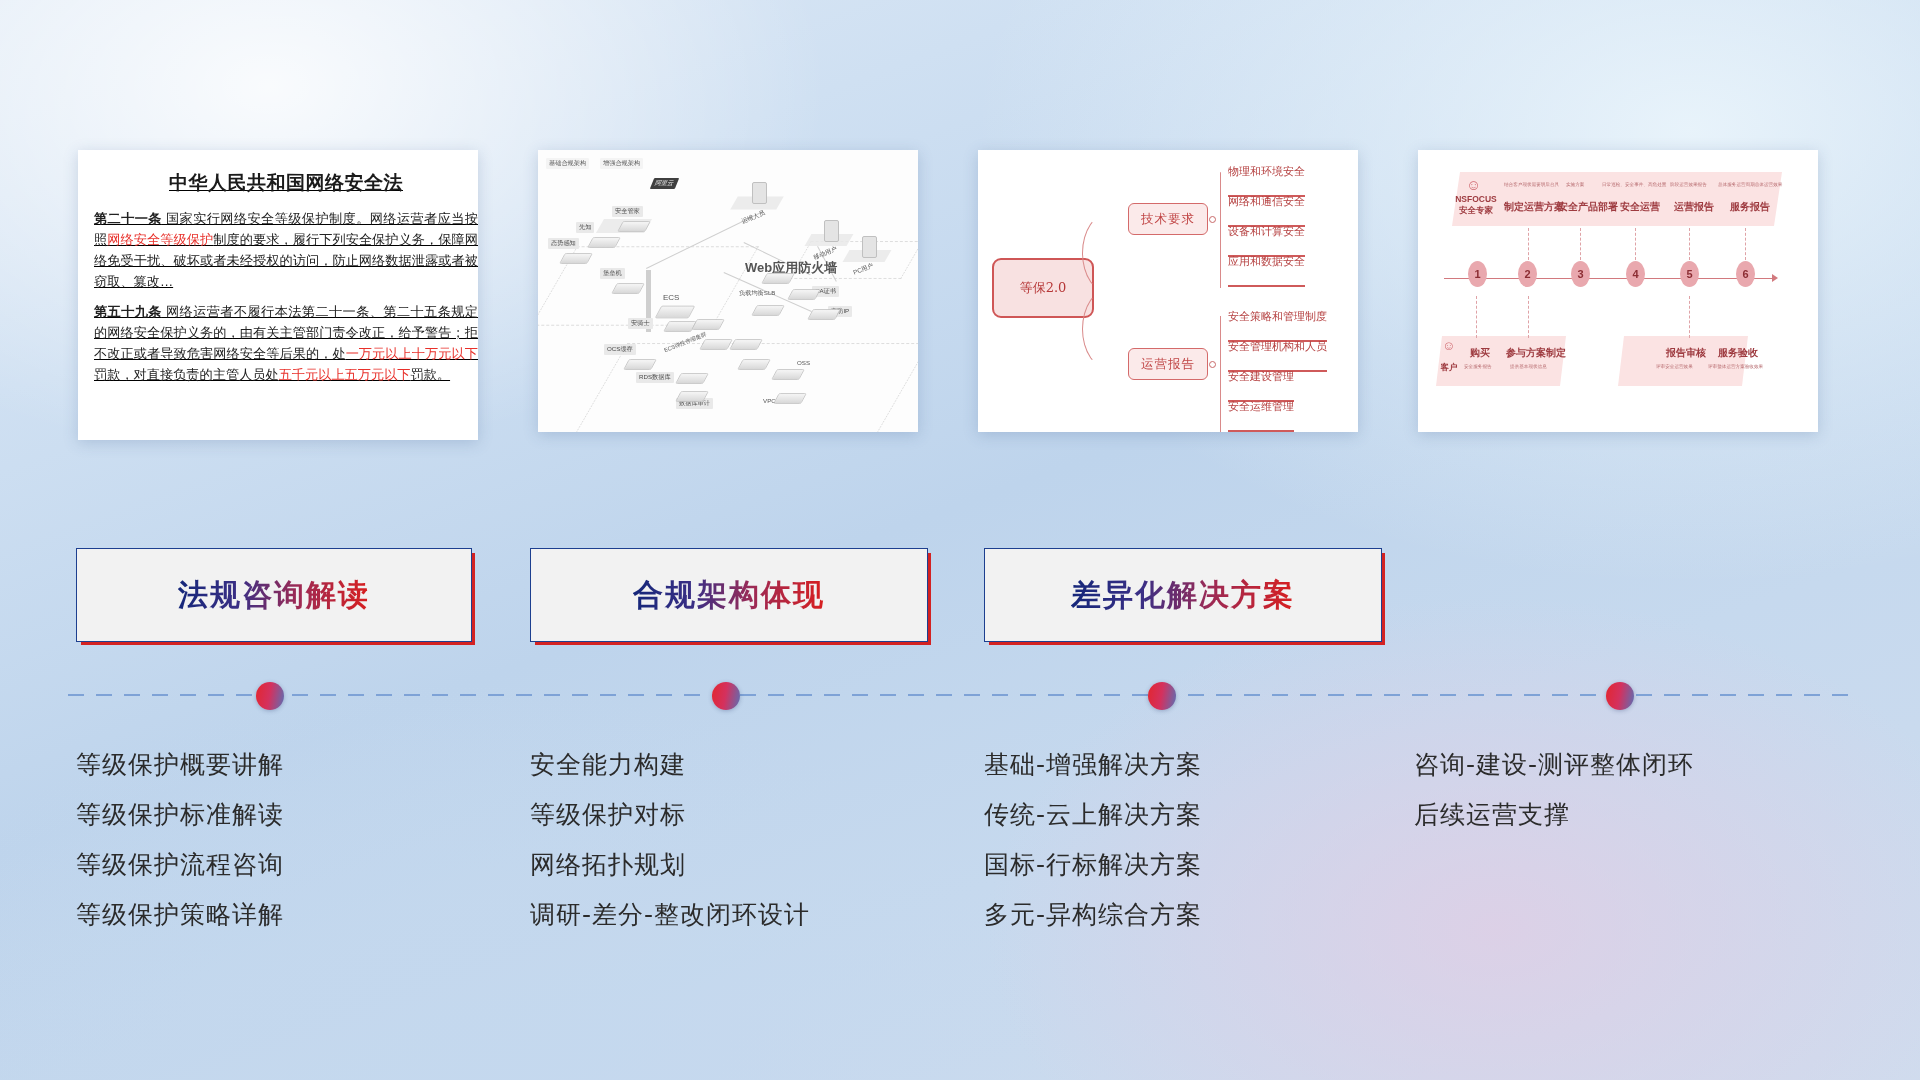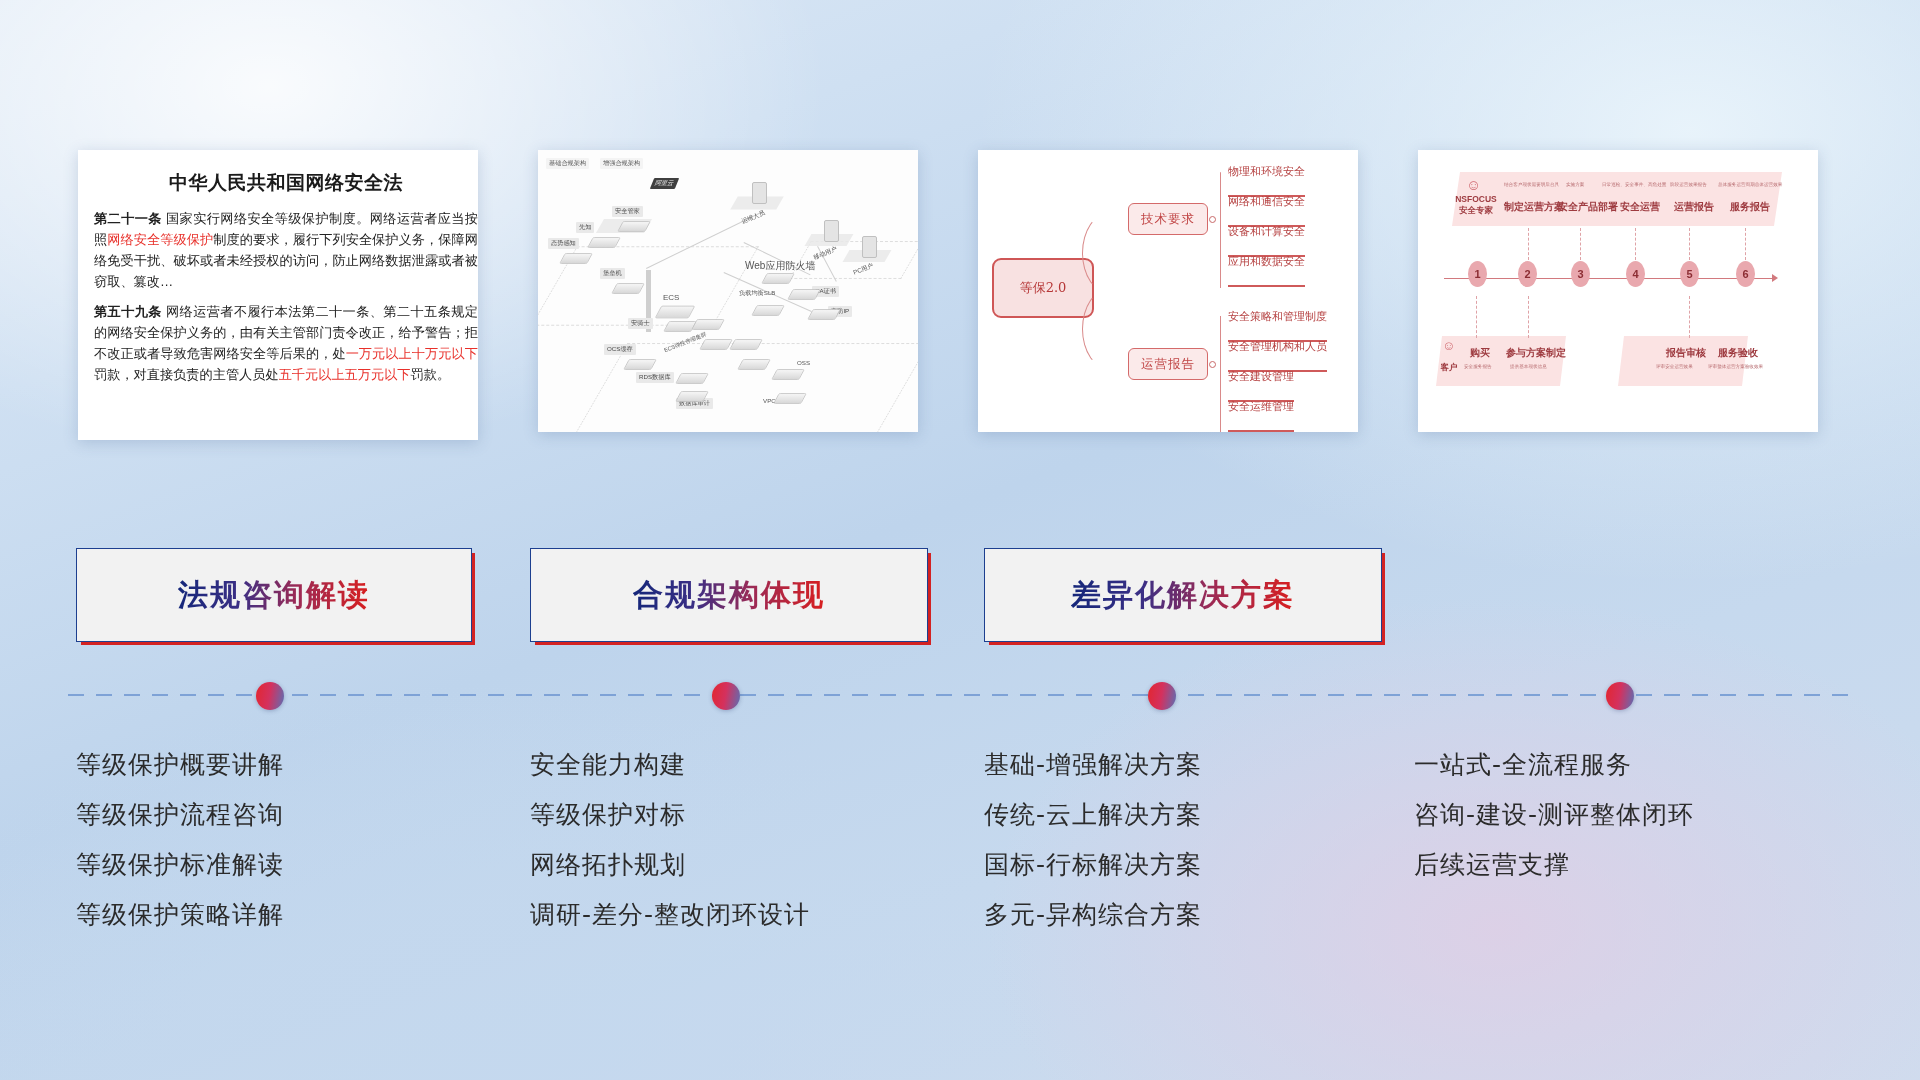--- a/index.html
+++ b/index.html
@@ -22,21 +22,21 @@
     position:absolute;background:#fff;
     box-shadow:0 3px 14px rgba(60,90,140,.22);
     overflow:hidden;
   }
   #card0{left:78px;  top:0px;  width:400px;height:290px;}
   #card1{left:538px; top:0px;  width:380px;height:282px;}
   #card2{left:978px; top:0px;  width:380px;height:282px;}
   #card3{left:1418px;top:0px;  width:400px;height:282px;}
 
   
-  .law{padding:14px 0 8px 16px;box-sizing:border-box;height:100%;}
+  .law{padding:14px 0 8px 16px;box-sizing:border-box;height:100%;text-decoration:underline;}
   .law-title{
     text-align:center;font-weight:bold;font-size:19px;color:#1b1b1b;
     letter-spacing:.5px;margin:6px 0 12px 0;
   }
   .law p{margin:0 0 9px 0;font-size:13.2px;line-height:21px;color:#222;text-align:justify;}
   .law b{font-weight:bold;}
   .law .hl{color:#e8302a;}
 
   
   .arch{position:relative;width:100%;height:100%;background:#fdfdfd;}
@@ -216,21 +216,21 @@
 
         <div class="tag plain" style="left:122px;top:142px;font-size:8px;">ECS</div>
         <div class="node" style="left:120px;top:152px;width:32px;height:18px;"></div>
 
         <div class="tag" style="left:90px;top:168px;">安骑士</div>
         <div class="node" style="left:128px;top:168px;"></div>
 
         <div class="tag plain" style="left:198px;top:138px;">负载均衡SLB</div>
         <div class="node" style="left:216px;top:152px;"></div>
 
-        <div class="tag plain" style="left:204px;top:108px;font-size:10px;">Web应用防火墙</div>
+        <div class="tag plain" style="left:204px;top:108px;font-size:13px;font-weight:bold;">Web应用防火墙</div>
         <div class="node" style="left:226px;top:120px;"></div>
 
         <div class="tag" style="left:274px;top:136px;">CA证书</div>
         <div class="node" style="left:252px;top:136px;"></div>
 
         <div class="tag" style="left:290px;top:156px;">高防IP</div>
         <div class="node" style="left:272px;top:156px;"></div>
 
         <div class="tag plain" style="left:122px;top:188px;transform:rotate(-22deg);font-size:5.6px;">ECS弹性伸缩集群</div>
         <div class="node" style="left:156px;top:166px;"></div>
@@ -358,36 +358,35 @@
 
   <div class="rail"></div>
   <div class="bullet" id="b0"></div>
   <div class="bullet" id="b1"></div>
   <div class="bullet" id="b2"></div>
   <div class="bullet" id="b3"></div>
 
   <div class="lists">
     <div class="col" id="col0">
       <div class="li">等级保护概要讲解</div>
+      <div class="li">等级保护标准解读</div>
       <div class="li">等级保护流程咨询</div>
-      <div class="li">等级保护标准解读</div>
       <div class="li">等级保护策略详解</div>
     </div>
     <div class="col" id="col1">
       <div class="li">安全能力构建</div>
       <div class="li">等级保护对标</div>
       <div class="li">网络拓扑规划</div>
       <div class="li">调研-差分-整改闭环设计</div>
     </div>
     <div class="col" id="col2">
       <div class="li">基础-增强解决方案</div>
       <div class="li">传统-云上解决方案</div>
       <div class="li">国标-行标解决方案</div>
       <div class="li">多元-异构综合方案</div>
     </div>
     <div class="col" id="col3">
-      <div class="li">一站式-全流程服务</div>
       <div class="li">咨询-建设-测评整体闭环</div>
       <div class="li">后续运营支撑</div>
     </div>
   </div>
 
 </div>
 
 </body></html>

